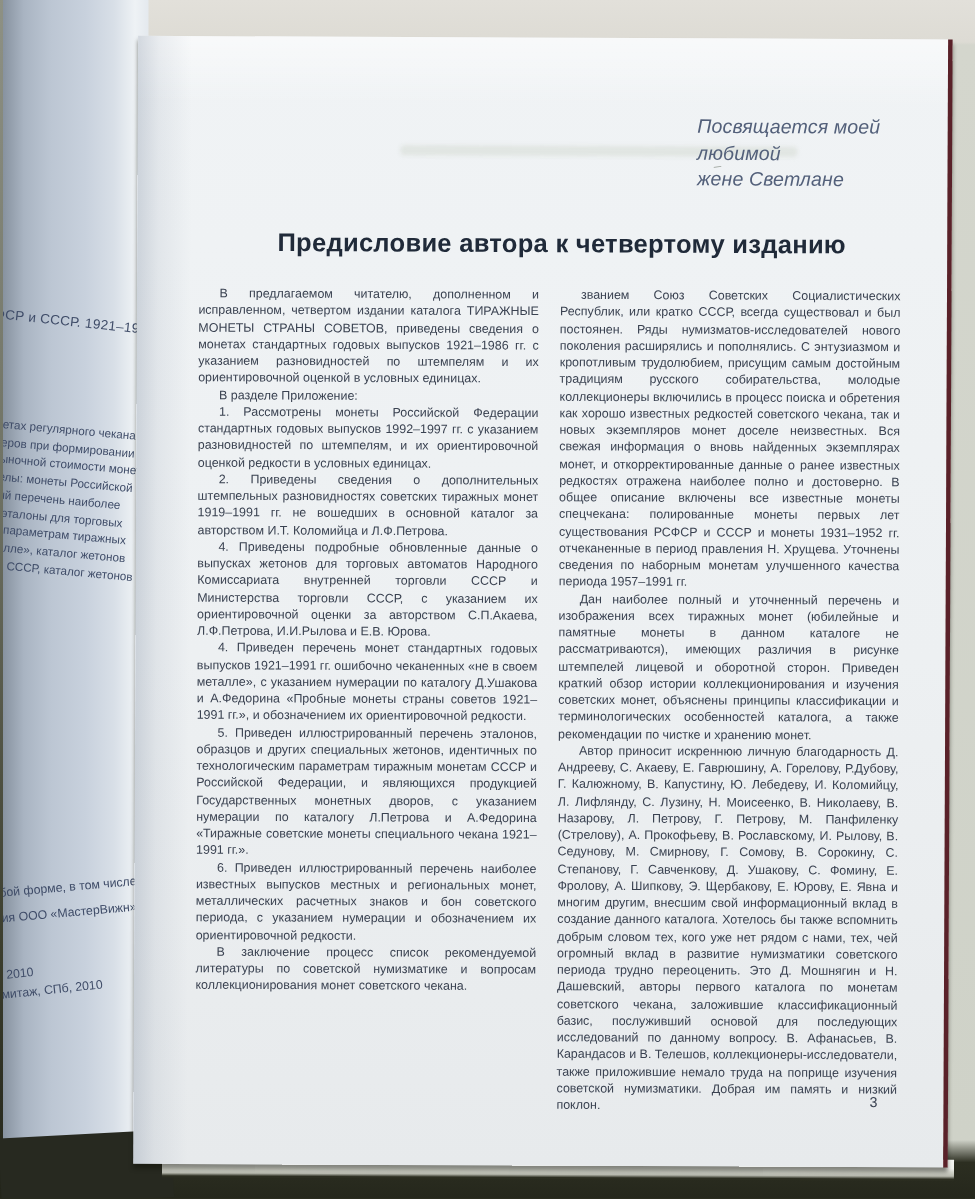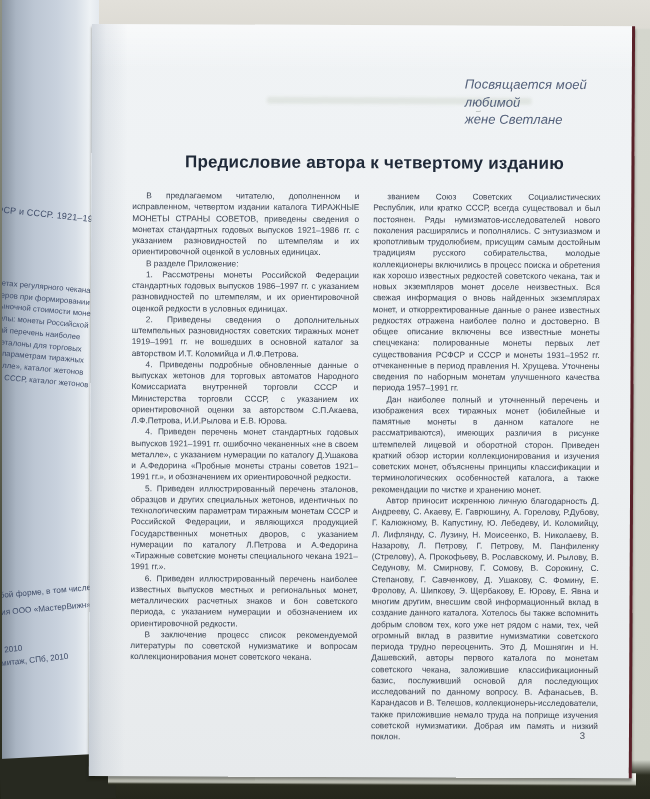--- a/index.html
+++ b/index.html
@@ -122,21 +122,21 @@
       <div>жене Светлане</div>
     </div>
     <div class="ded-mark">–</div>
 
     <h1 class="heading">Предисловие автора к четвертому изданию</h1>
 
     <div class="columns">
       <div class="col">
         <p>В предлагаемом читателю, дополненном и исправленном, четвертом издании каталога ТИРАЖНЫЕ МОНЕТЫ СТРАНЫ СОВЕТОВ, приведены сведения о монетах стандартных годовых выпусков 1921–1986 гг. с указанием разновидностей по штемпелям и их ориентировочной оценкой в условных единицах.</p>
         <p>В разделе Приложение:</p>
-        <p>1. Рассмотрены монеты Российской Федерации стандартных годовых выпусков 1986–1997 гг. с указанием разновидностей по штемпелям, и их ориентировочной оценкой редкости в условных единицах.</p>
+        <p>1. Рассмотрены монеты Российской Федерации стандартных годовых выпусков 1992–1997 гг. с указанием разновидностей по штемпелям, и их ориентировочной оценкой редкости в условных единицах.</p>
         <p>2. Приведены сведения о дополнительных штемпельных разновидностях советских тиражных монет 1919–1991 гг. не вошедших в основной каталог за авторством И.Т. Коломийца и Л.Ф.Петрова.</p>
         <p>4. Приведены подробные обновленные данные о выпусках жетонов для торговых автоматов Народного Комиссариата внутренней торговли СССР и Министерства торговли СССР, с указанием их ориентировочной оценки за авторством С.П.Акаева, Л.Ф.Петрова, И.И.Рылова и Е.В. Юрова.</p>
         <p>4. Приведен перечень монет стандартных годовых выпусков 1921–1991 гг. ошибочно чеканенных «не в своем металле», с указанием нумерации по каталогу Д.Ушакова и А.Федорина «Пробные монеты страны советов 1921–1991 гг.», и обозначением их ориентировочной редкости.</p>
         <p>5. Приведен иллюстрированный перечень эталонов, образцов и других специальных жетонов, идентичных по технологическим параметрам тиражным монетам СССР и Российской Федерации, и являющихся продукцией Государственных монетных дворов, с указанием нумерации по каталогу Л.Петрова и А.Федорина «Тиражные советские монеты специального чекана 1921–1991 гг.».</p>
         <p>6. Приведен иллюстрированный перечень наиболее известных выпусков местных и региональных монет, металлических расчетных знаков и бон советского периода, с указанием нумерации и обозначением их ориентировочной редкости.</p>
         <p>В заключение процесс список рекомендуемой литературы по советской нумизматике и вопросам коллекционирования монет советского чекана.</p>
       </div>
       <div class="col">
         <p>званием Союз Советских Социалистических Республик, или кратко СССР, всегда существовал и был постоянен. Ряды нумизматов-исследователей нового поколения расширялись и пополнялись. С энтузиазмом и кропотливым трудолюбием, присущим самым достойным традициям русского собирательства, молодые коллекционеры включились в процесс поиска и обретения как хорошо известных редкостей советского чекана, так и новых экземпляров монет доселе неизвестных. Вся свежая информация о вновь найденных экземплярах монет, и откорректированные данные о ранее известных редкостях отражена наиболее полно и достоверно. В общее описание включены все известные монеты спецчекана: полированные монеты первых лет существования РСФСР и СССР и монеты 1931–1952 гг. отчеканенные в период правления Н. Хрущева. Уточнены сведения по наборным монетам улучшенного качества периода 1957–1991 гг.</p>
         <p>Дан наиболее полный и уточненный перечень и изображения всех тиражных монет (юбилейные и памятные монеты в данном каталоге не рассматриваются), имеющих различия в рисунке штемпелей лицевой и оборотной сторон. Приведен краткий обзор истории коллекционирования и изучения советских монет, объяснены принципы классификации и терминологических особенностей каталога, а также рекомендации по чистке и хранению монет.</p>

